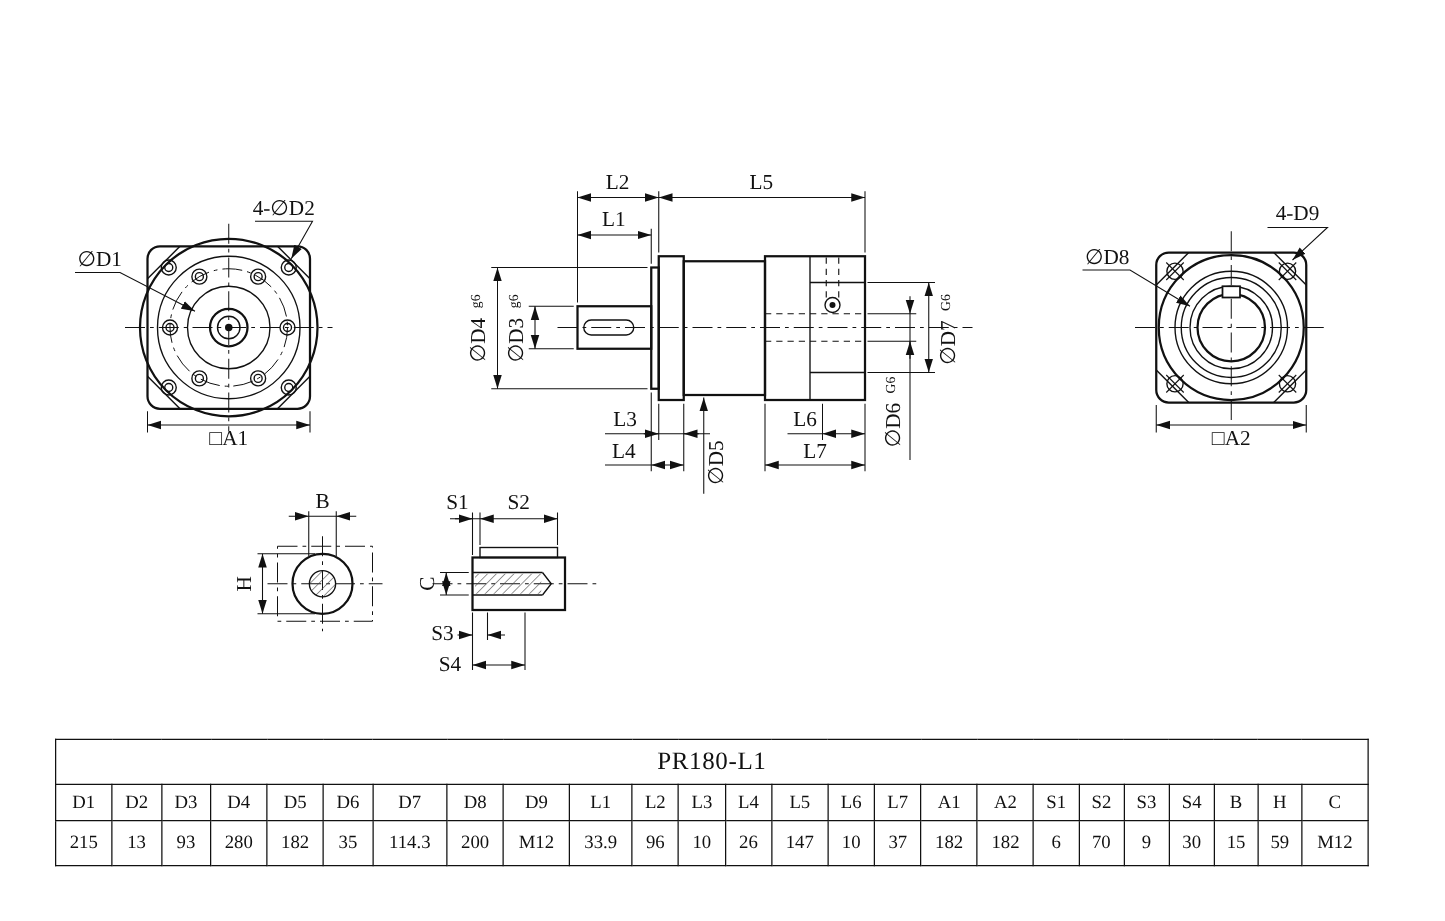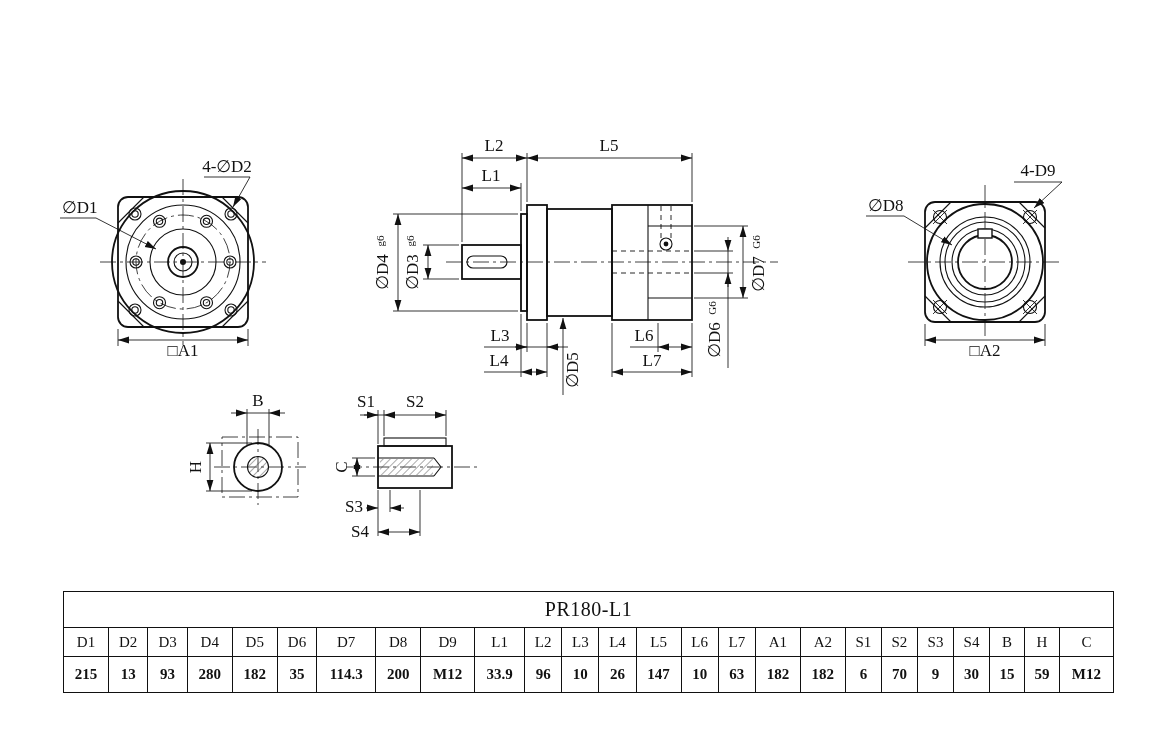--- a/index.html
+++ b/index.html
@@ -11,26 +11,26 @@
   svg .ln    { fill:none; stroke:#111; stroke-width:1.1; }
   svg .thick { fill:none; stroke:#111; stroke-width:1.8; }
   svg .thin  { fill:none; stroke:#111; stroke-width:0.85; }
   svg .cl    { fill:none; stroke:#111; stroke-width:0.8; stroke-dasharray:16 4 3 4; }
   svg .dash  { fill:none; stroke:#111; stroke-width:0.9; stroke-dasharray:5 4; }
   svg text   { font-family:"Liberation Serif", serif; font-size:17px; fill:#111; stroke:none; text-anchor:middle; }
   svg text.sm    { font-size:11px; }
   svg text.start { text-anchor:start; }
 
   
-  .table-wrap { position:absolute; left:63px; top:591px; width:1051px; }
+  .table-wrap { position:absolute; left:44px; top:591px; width:1051px; }
   #dim-table { border-collapse:collapse; width:100%; table-layout:auto; border:1.5px solid #111; }
   #dim-table th, #dim-table td { border:1px solid #111; text-align:center; vertical-align:middle; font-weight:normal; color:#111; padding:0 5px; white-space:nowrap; }
   #dim-table th.title { font-size:20px; height:36px; letter-spacing:0.5px; }
   #dim-table #header-row th { font-size:15px; height:29px; }
-  #dim-table #value-row td  { font-size:15px; height:36px;font-weight:bold; }
+  #dim-table #value-row td  { font-size:15px; height:36px; }
 </style>
 </head>
 <body>
 
 <div class="canvas">
 
 <svg width="1156" height="585" viewBox="0 0 1156 585">
   <defs>
     <marker id="arr" viewBox="0 0 12 8" refX="11" refY="4" markerWidth="12" markerHeight="8" orient="auto-start-reverse" markerUnits="userSpaceOnUse">
       <path d="M0,0.6 L11,4 L0,7.4 Z" fill="#111"></path>
@@ -307,21 +307,21 @@
             <td>35</td>
             <td>114.3</td>
             <td>200</td>
             <td>M12</td>
             <td>33.9</td>
             <td>96</td>
             <td>10</td>
             <td>26</td>
             <td>147</td>
             <td>10</td>
-            <td>63</td>
+            <td>37</td>
             <td>182</td>
             <td>182</td>
             <td>6</td>
             <td>70</td>
             <td>9</td>
             <td>30</td>
             <td>15</td>
             <td>59</td>
             <td>M12</td>
           </tr>

